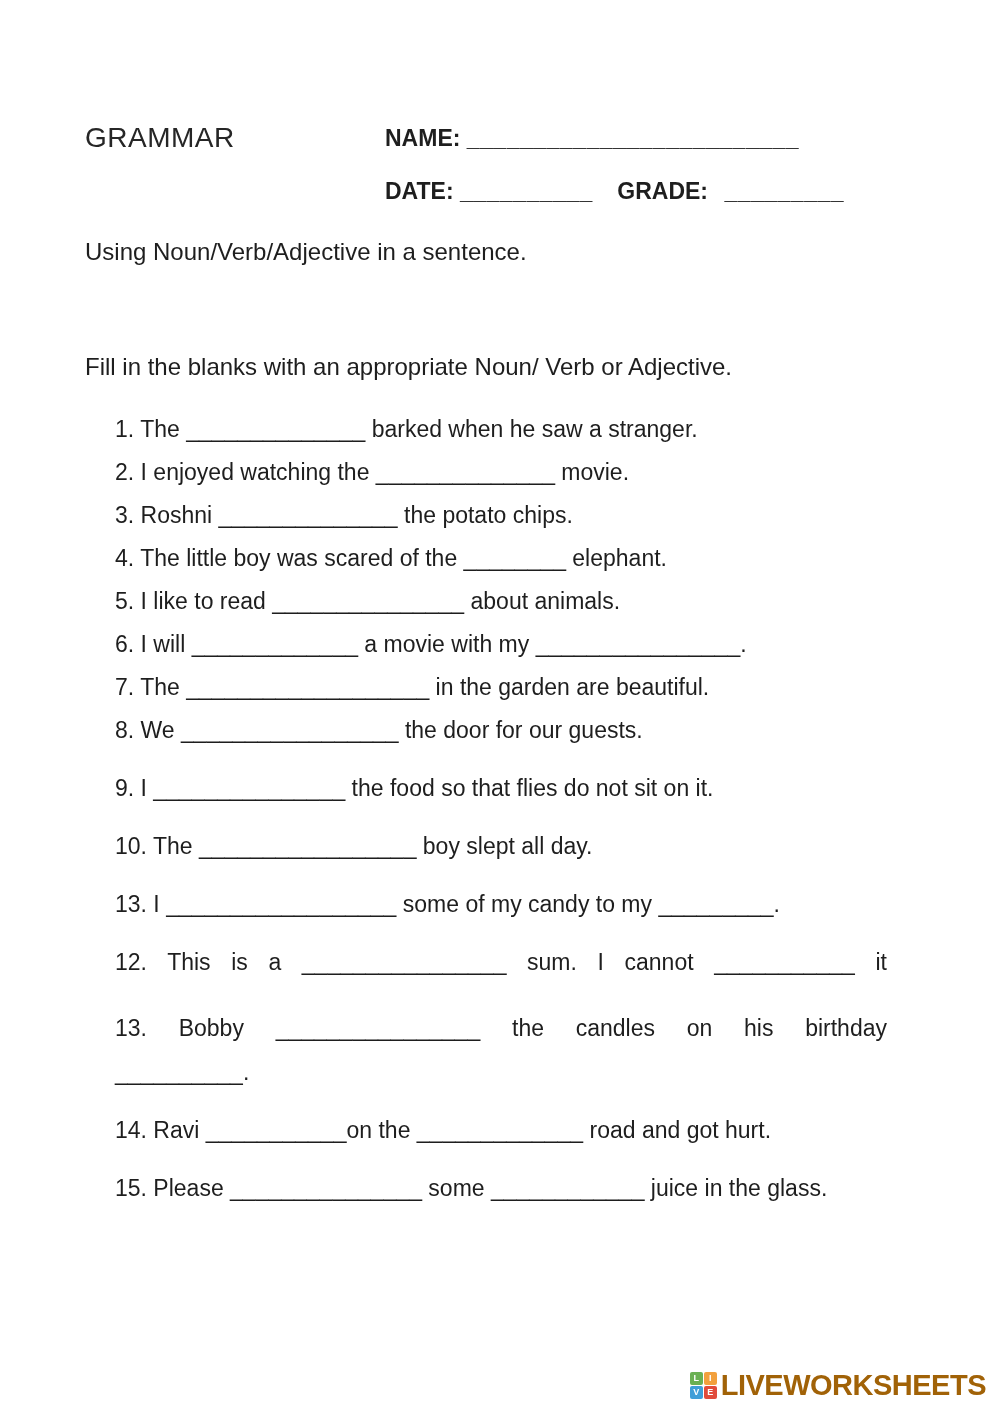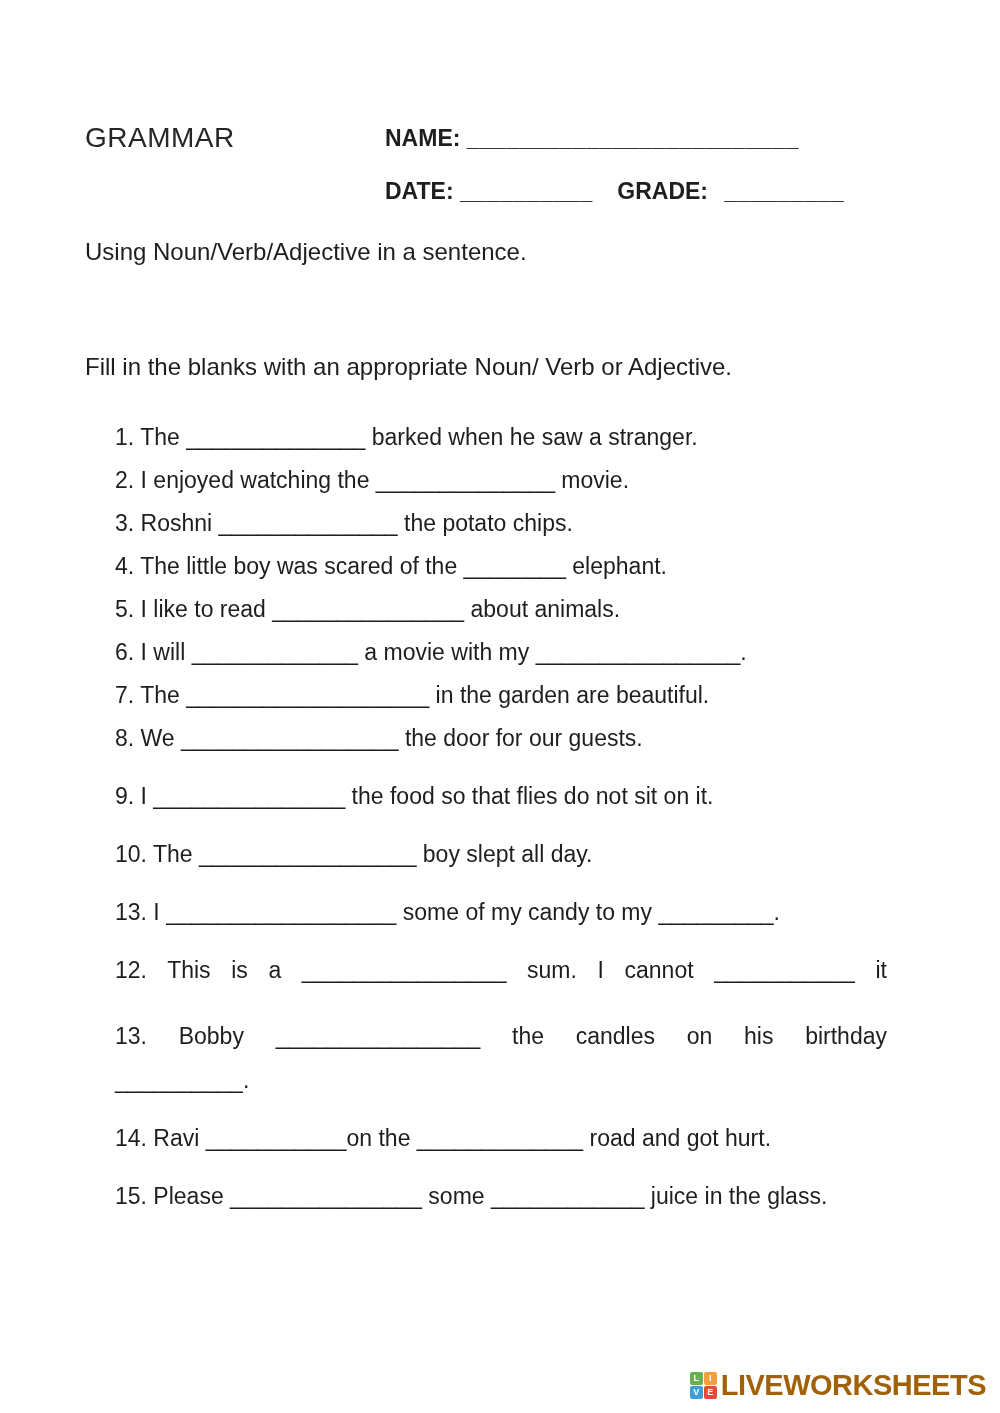--- a/index.html
+++ b/index.html
@@ -36,21 +36,21 @@
   }
   .instruction {
     left: 85px; top: 352px;
     font-size: 24px; line-height: 30px; text-align: center;
   }
   .exercise-list {
     left: 115px; top: 410px;
     width: 772px;
     font-size: 23px; line-height: 30px;
   }
-  .item { margin: 12px 0 13px 0; }
+  .item { margin: 4px 0 13px 0; }
   .item.sp { margin-bottom: 28px; }
   .item.gap9  { margin-top: 28px; }
   .item.gap13 { margin-top: 36px; }
   .just-line {
     text-align: justify;
     text-align-last: justify;
   }
   .cont-line-12 { margin-top: 7px; }
   .cont-line-13 { margin-top: 14px; }
   .footer-logo {

